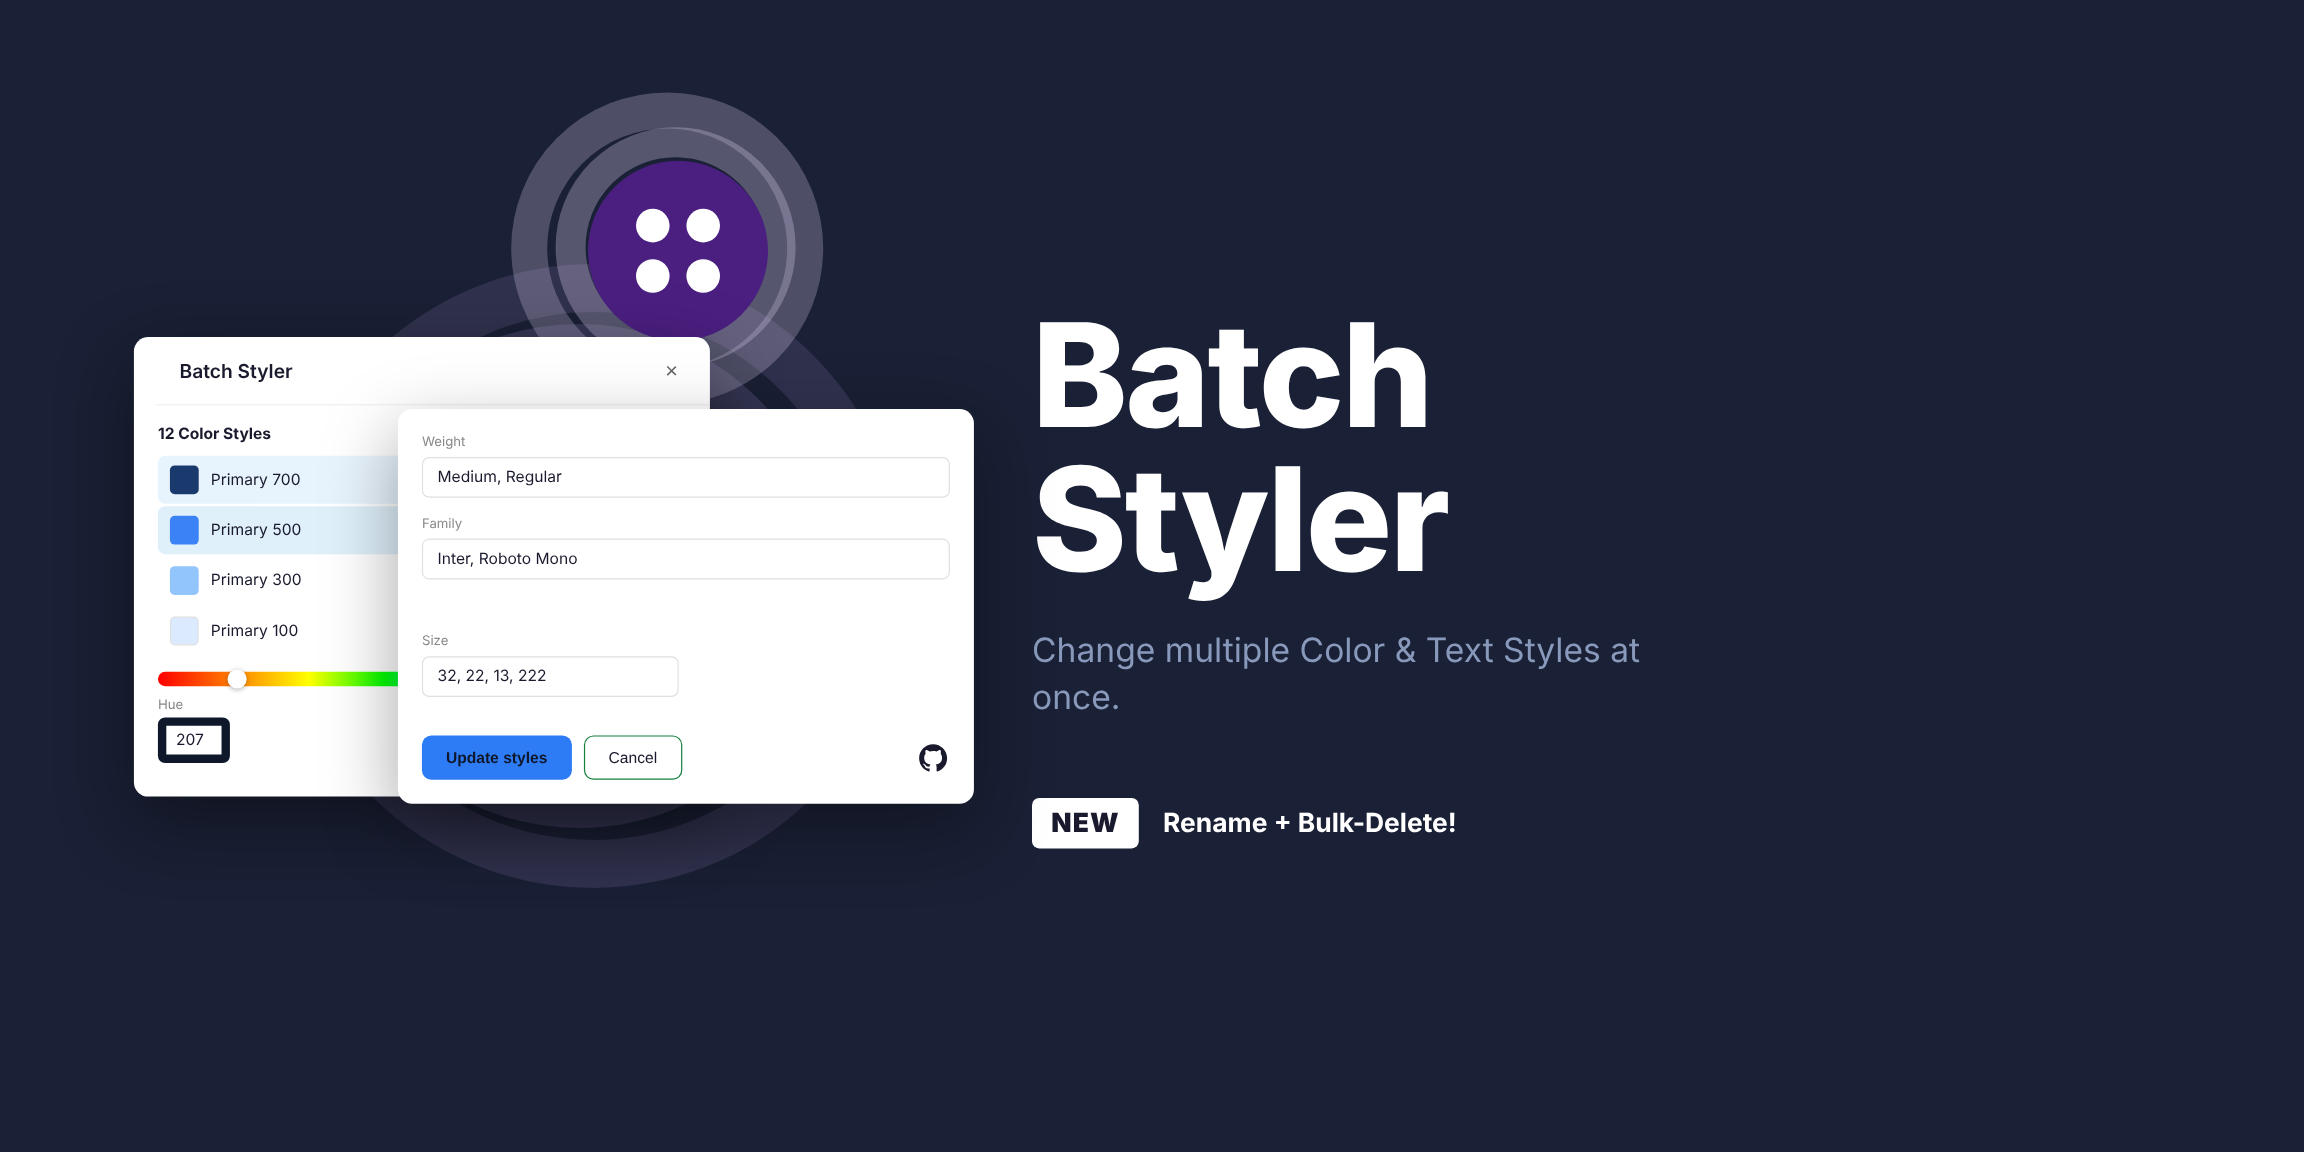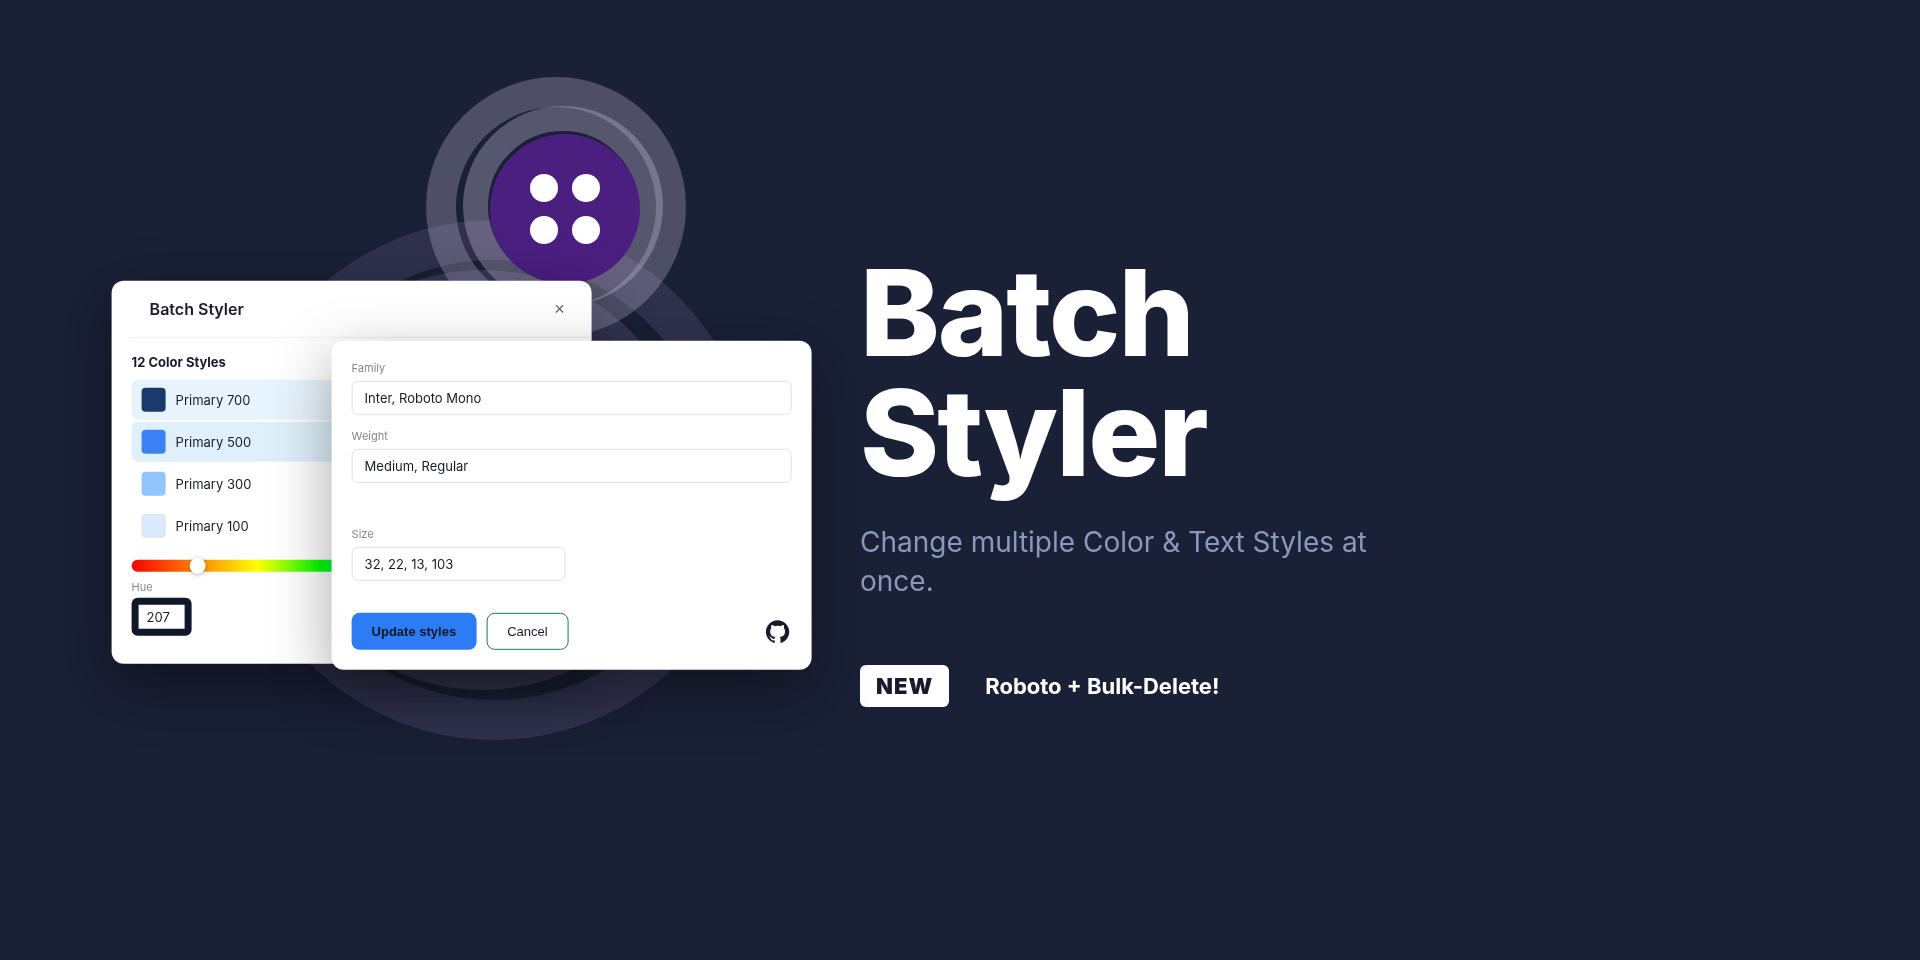--- a/index.html
+++ b/index.html
@@ -310,21 +310,21 @@
       color: #8899bb;
       font-weight: 400;
       line-height: 1.4;
       margin-bottom: 64px;
       max-width: 560px;
     }
 
     .new-badge-row {
       display: flex;
       align-items: center;
-      gap: 36px;
+      gap: 20px;
     }
 
     .new-badge {
       background: white;
       color: #1a1a2e;
       font-size: 22px;
       font-weight: 900;
       padding: 8px 16px;
       border-radius: 6px;
       letter-spacing: 1px;
@@ -400,31 +400,31 @@
             <div class="hue-thumb"></div>
           </div>
           <div class="hue-label">Hue</div>
           <div class="hue-input-box">207</div>
         </div>
       </div>
     </div>
 
     <div class="text-panel">
       <div class="field-group">
+        <div class="field-label">Weight</div>
+        <div class="field-value">Medium, Regular</div>
+      </div>
+      <div class="field-group">
         <div class="field-label">Family</div>
         <div class="field-value">Inter, Roboto Mono</div>
-      </div>
-      <div class="field-group">
-        <div class="field-label">Weight</div>
-        <div class="field-value">Medium, Regular</div>
       </div>
       <div class="two-col">
         <div class="field-group">
           <div class="field-label">Size</div>
-          <div class="field-value">32, 22, 13, 103</div>
+          <div class="field-value">32, 22, 13, 222</div>
         </div>
       </div>
       <div class="action-row">
         <div class="btn-group">
           <button class="btn-primary">Update styles</button>
           <button class="btn-secondary">Cancel</button>
         </div>
         <svg class="github-icon" viewBox="0 0 24 24" fill="currentColor">
           <path d="M12 2C6.477 2 2 6.477 2 12c0 4.42 2.865 8.17 6.839 9.49.5.092.682-.217.682-.482 0-.237-.008-.866-.013-1.7-2.782.604-3.369-1.34-3.369-1.34-.454-1.156-1.11-1.463-1.11-1.463-.908-.62.069-.608.069-.608 1.003.07 1.531 1.03 1.531 1.03.892 1.529 2.341 1.087 2.91.832.092-.647.35-1.088.636-1.338-2.22-.253-4.555-1.11-4.555-4.943 0-1.091.39-1.984 1.029-2.683-.103-.253-.446-1.27.098-2.647 0 0 .84-.269 2.75 1.025A9.578 9.578 0 0 1 12 6.836c.85.004 1.705.114 2.504.336 1.909-1.294 2.747-1.025 2.747-1.025.546 1.377.203 2.394.1 2.647.64.699 1.028 1.592 1.028 2.683 0 3.842-2.339 4.687-4.566 4.935.359.309.678.919.678 1.852 0 1.336-.012 2.415-.012 2.743 0 .267.18.578.688.48C19.138 20.167 22 16.418 22 12c0-5.523-4.477-10-10-10z"></path>
         </svg>
@@ -435,15 +435,15 @@
 </div>
 
 <div class="right-section">
   <h1 class="hero-title">
     <span>Batch</span><br>
     <span>Styler</span>
   </h1>
   <p class="hero-subtitle">Change multiple Color &amp; Text Styles at once.</p>
   <div class="new-badge-row">
     <span class="new-badge">NEW</span>
-    <span class="new-feature-text">Roboto + Bulk-Delete!</span>
+    <span class="new-feature-text">Rename + Bulk-Delete!</span>
   </div>
 </div>
 
 </body></html>

